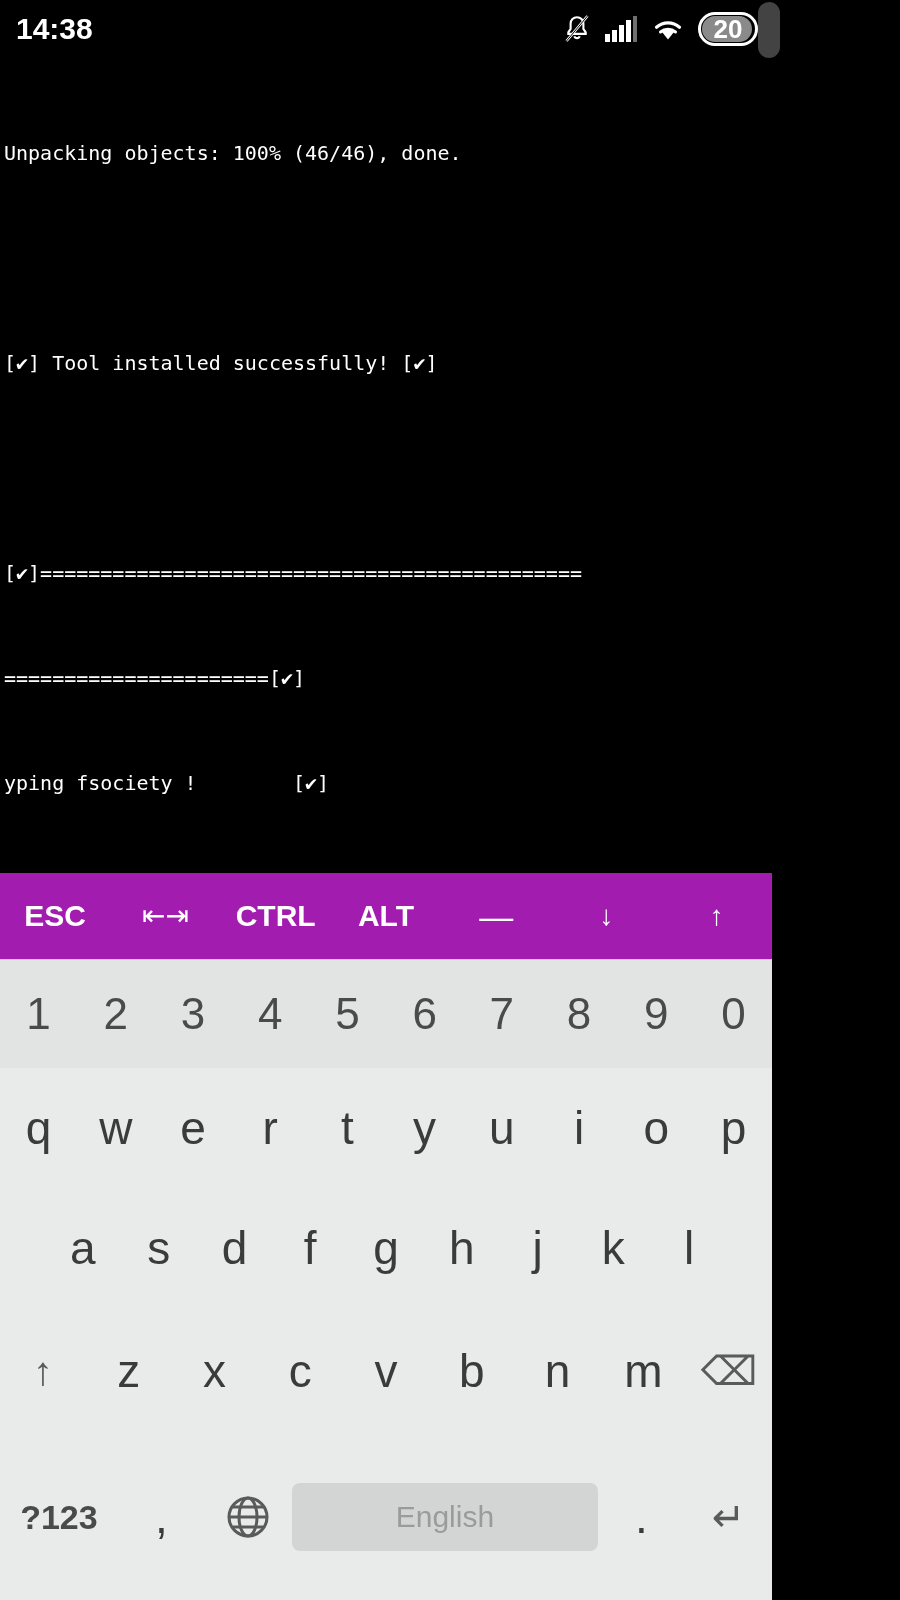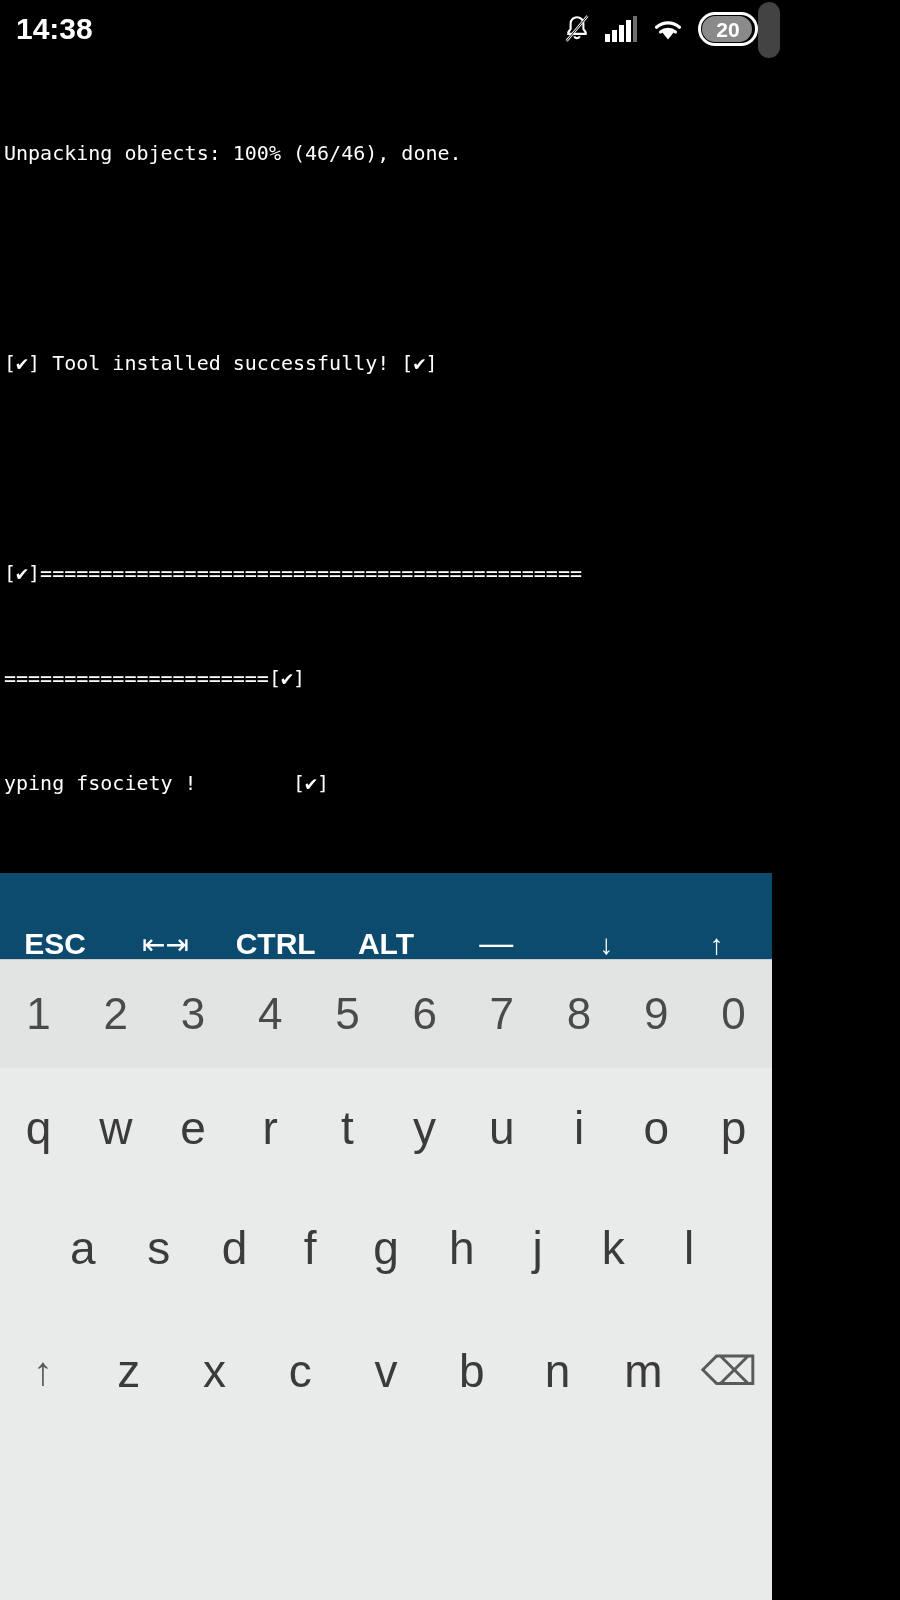--- a/index.html
+++ b/index.html
@@ -67,21 +67,21 @@
   .battery-level {
     position: absolute;
     left: 4px; top: 4px; bottom: 4px;
     width: 50px;
     border-radius: 13px;
     background: #8a8a8a;
   }
   .battery-text {
     position: relative;
     font-family: "Liberation Sans", sans-serif;
-    font-size: 21px;
+    font-size: 26px;
     font-weight: 700;
     color: #ffffff;
     line-height: 1;
   }
   .notch-smudge {
     position: absolute;
     right: -8px;
     top: 2px;
     width: 22px;
     height: 56px;
@@ -106,23 +106,23 @@
   }
   #terminal .tline {
     height: 35px;
     white-space: pre;
   }
 
   
   #extra-keys {
     flex: 0 0 86px;
     height: 86px;
-    background: #0c4a6e;
-    display: flex;
-    align-items: flex-end;
+    background: #a21caf;
+    display: flex;
+    align-items: center;
     border-top: 0;
   }
   .xkey {
     flex: 1 1 0;
     text-align: center;
     color: #ffffff;
     font-family: "Liberation Sans", sans-serif;
     font-size: 30px;
     font-weight: 700;
     line-height: 1;
@@ -317,15 +317,31 @@
       <div class="key">z</div>
       <div class="key">x</div>
       <div class="key">c</div>
       <div class="key">v</div>
       <div class="key">b</div>
       <div class="key">n</div>
       <div class="key">m</div>
       <div class="key icon">⌫</div>
     </div>
 
+    <div class="kb-row" id="row-bottom">
+      <div class="key small key-wide">?123</div>
+      <div class="key key-narrow">,</div>
+      <div class="key key-narrow">
+        <svg width="50" height="50" viewBox="0 0 50 50">
+          <circle cx="25" cy="25" r="19" fill="none" stroke="#5a5a5a" stroke-width="3"></circle>
+          <ellipse cx="25" cy="25" rx="9" ry="19" fill="none" stroke="#5a5a5a" stroke-width="3"></ellipse>
+          <line x1="6" y1="25" x2="44" y2="25" stroke="#5a5a5a" stroke-width="3"></line>
+          <line x1="10" y1="15" x2="40" y2="15" stroke="#5a5a5a" stroke-width="3"></line>
+          <line x1="10" y1="35" x2="40" y2="35" stroke="#5a5a5a" stroke-width="3"></line>
+        </svg>
+      </div>
+      <div class="key-space">English</div>
+      <div class="key key-narrow">.</div>
+      <div class="key icon key-narrow">↵</div>
+    </div>
 
   </div>
 </div>
 
 </body></html>

